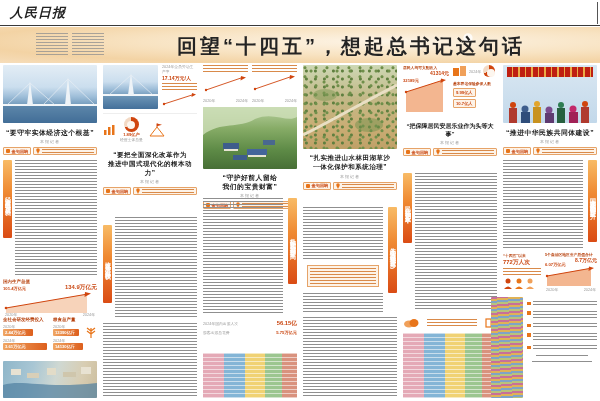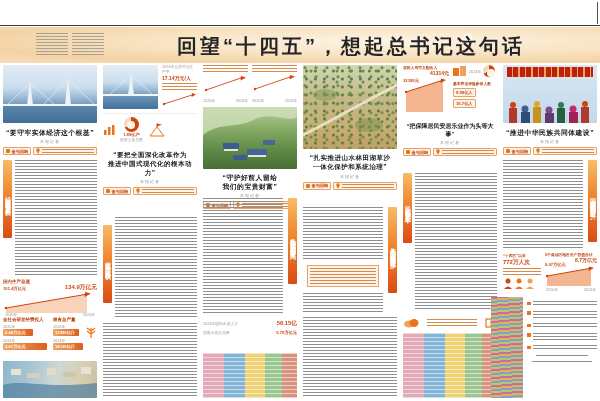--- a/index.html
+++ b/index.html
@@ -73,20 +73,21 @@
   .sq-ic { width:6px; height:6px; background:#e8751a; border-radius:1px; }
   .b-row { display:flex; gap:2px; align-items:flex-start; margin-bottom:3.5px; }
   .b-sq { width:3.5px; height:3.5px; background:#e8751a; margin-top:.5px; flex:none; }
 </style>
 </head>
 <body>
 
 <div class="page">
 
   <div class="hdr">
+    <div class="masthead">人民日报</div>
     <div class="hdr-tick"></div>
   </div>
 
   <div class="banner">
     <div class="note-block flines" style="left:36px;"></div>
     <div class="note-block flines" style="left:72px;"></div>
     <div class="banner-title">回望“十四五”，想起总书记这句话</div>
   </div>
 
   <div class="col" style="left:3px;">

